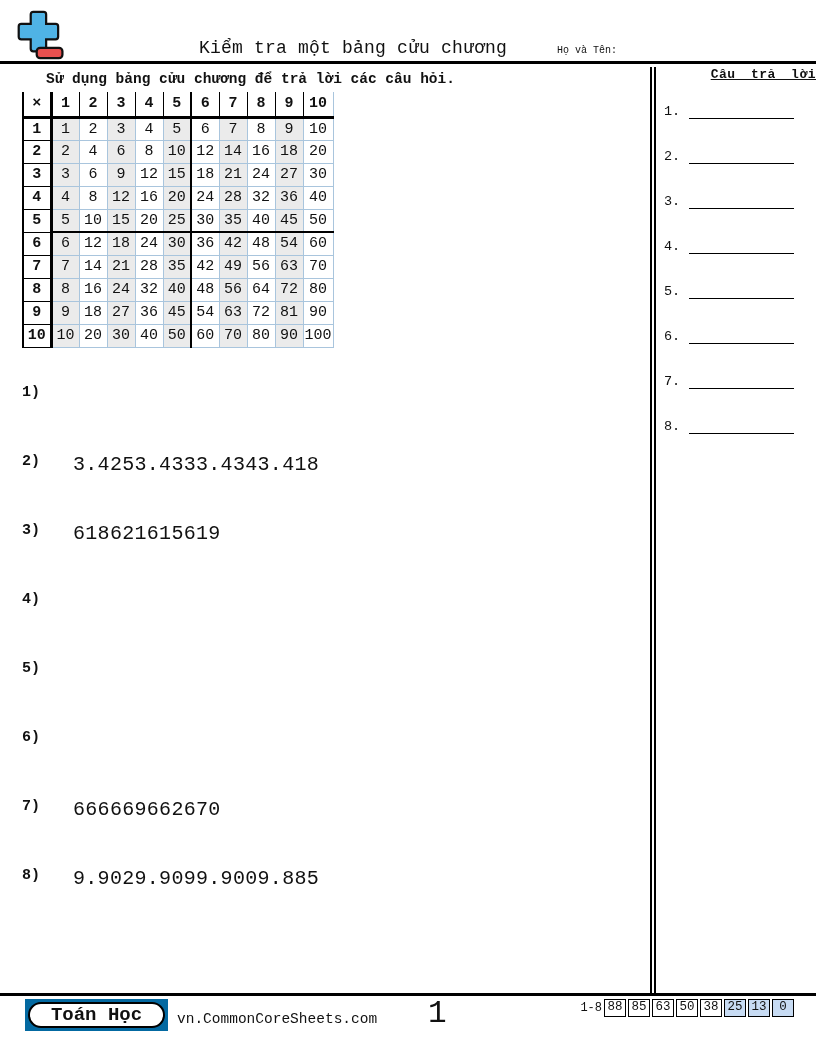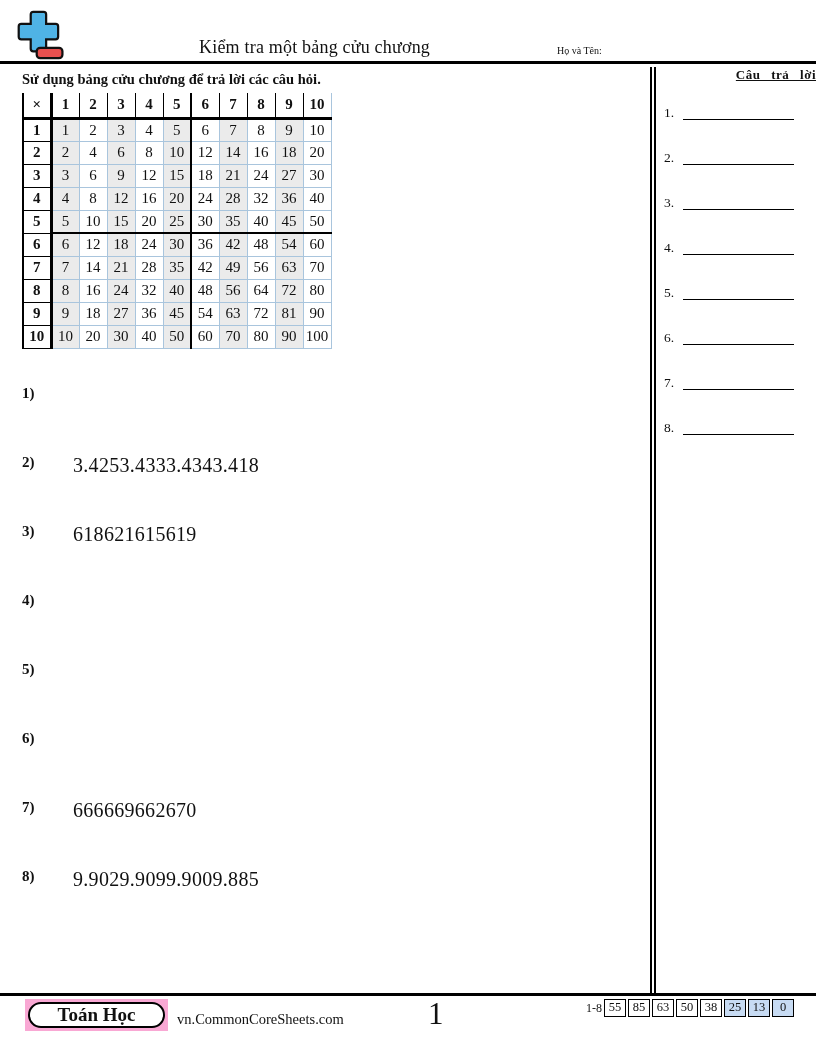--- a/index.html
+++ b/index.html
@@ -1,30 +1,30 @@
 <!DOCTYPE html>
 <html style="--grid: #a9c5dd; --shade: #ebebeb; --hl: #c7dbf3;"><head>
 <meta charset="utf-8">
 <style>
   * { margin:0; padding:0; box-sizing:border-box; }
   html,body { background:#fff; }
   .page {
     position:relative; width:816px; height:1056px; background:#fff;
-    font-family:Liberation Serif, serif; color:#111;
+    font-family:Liberation Mono, monospace; color:#111;
     overflow:hidden; margin:0 auto;
   }
   
   .hdr { position:absolute; top:0; left:0; right:0; height:64px; border-bottom:3px solid #000; }
   .logo { position:absolute; left:17px; top:8px; }
   .title { position:absolute; left:199px; bottom:3px; font-size:18px; letter-spacing:.2px; }
   .name-label { position:absolute; left:557px; bottom:5px; font-size:10px; }
   
   .body-row { position:absolute; top:67px; left:0; right:0; bottom:63px; display:flex; }
   .main-col { width:650px; position:relative; padding-left:22px; }
-  .instructions { font-weight:bold; font-size:14.5px; padding-top:4px; }
+  .instructions { font-weight:bold; font-size:14.5px; padding-top:4px;margin-left:24px; }
   
   table.mult { border-collapse:collapse; margin-top:5px; }
   table.mult th, table.mult td {
     width:28px; height:23px; min-width:28px; text-align:center;
     font-size:15px; padding:0 1px; font-weight:normal;
   }
   table.mult thead th { font-weight:bold; height:25px; border-left:1px solid #000; border-bottom:3px solid #000; background:#fff; }
   table.mult thead th:last-child { border-right:1px solid #a9c5dd; }
   table.mult thead th.corner { border-left:2px solid #000; border-right:3px solid #000; }
   table.mult tbody th { font-weight:bold; border:1px solid #000; border-left:2px solid #000; border-right:3px solid #000; background:#fff; }
@@ -40,21 +40,21 @@
   
   .answers { flex:1; border-left:6px double #000; }
   .answers-title { margin-top:0; text-align:right; font-size:13px; font-weight:bold; text-decoration:underline; word-spacing:7px; letter-spacing:.5px; }
   .answers-list { padding:0 22px 0 8px; }
   .answer-row { display:flex; align-items:flex-end; height:45px; }
   .answer-row:first-child { height:37px; }
   .a-num { font-size:13.5px; line-height:15px; }
   .a-line { flex:1; margin-left:9px; border-bottom:1.5px solid #000; height:4px; }
   
   .ftr { position:absolute; left:0; right:0; bottom:0; height:63px; border-top:3px solid #000; }
-  .badge { position:absolute; left:25px; top:3px; width:143px; height:32px; background:#f9a8d4; display:flex; align-items:center; padding:0 3px; }
+  .badge { position:absolute; left:25px; top:3px; width:143px; height:32px; background:#0369a1; display:flex; align-items:center; padding:0 3px; }
   .badge-pill { background:#fff; border:2.5px solid #000; border-radius:15px; flex:1; text-align:center; font-weight:bold; font-size:19px; height:26px; line-height:22px; }
   .website { position:absolute; left:177px; top:15px; font-size:14.5px; }
   .page-num { position:absolute; left:428px; top:0px; font-size:31px; }
   .score-strip { position:absolute; right:22px; top:3px; display:flex; align-items:center; }
   .score-label { font-size:12px; }
   .score-cell { min-width:22px; height:18px; border:1.5px solid #000; margin-left:2px; text-align:center; line-height:15.5px; font-size:12.5px; padding:0 2px; background:#fff; }
   .score-cell.hl { background:var(--hl,#c7dbf3); }
 </style>
 </head>
 <body>
@@ -298,21 +298,21 @@
 
   <div class="ftr">
     <div class="badge">
       <span class="badge-pill">Toán Học</span>
     </div>
     <div class="website">vn.CommonCoreSheets.com</div>
     <div class="page-num">1</div>
     <div class="score-strip">
       <span class="score-label">1-8</span>
       <span class="score-cells" style="display:flex;">
-          <span class="score-cell">55</span>
+          <span class="score-cell">88</span>
           <span class="score-cell">85</span>
           <span class="score-cell">63</span>
           <span class="score-cell">50</span>
           <span class="score-cell">38</span>
           <span class="score-cell hl">25</span>
           <span class="score-cell hl">13</span>
           <span class="score-cell hl">0</span>
         </span>
     </div>
   </div>

